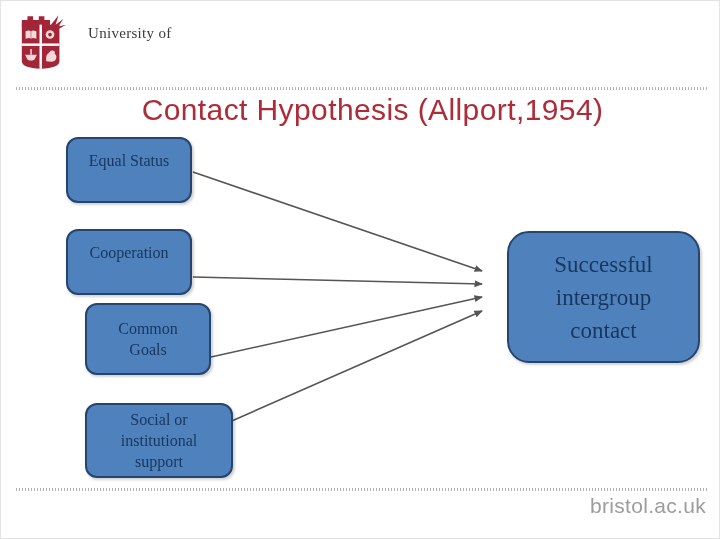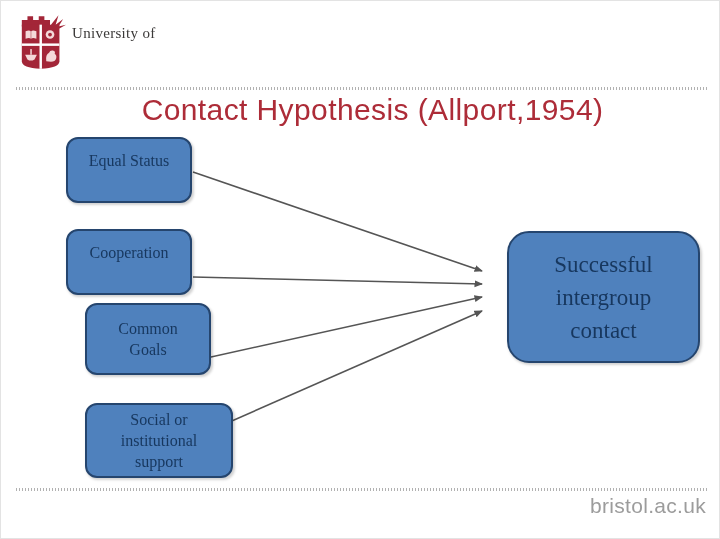--- a/index.html
+++ b/index.html
@@ -9,21 +9,21 @@
   .slide {
     position: relative;
     width: 720px;
     height: 539px;
     background: #ffffff;
     border: 1px solid #e3e3e3;
     overflow: hidden;
   }
 
   
-  .logo { position: absolute; left: 18px; top: 13px; display: flex; align-items: flex-start; }
+  .logo { position: absolute; left: 18px; top: 13px; display: flex; align-items: flex-start; gap: 16px; }
   .crest { width: 47px; height: 57px; display: block; }
   .logo-text { margin-left: 6px; margin-top: 11px; color: #3c3a39; font-family: "Liberation Serif", serif; }
   .logo-line1 { font-size: 15px; line-height: 16px; letter-spacing: 0.3px; }
   .logo-line2 { font-size: 23px; line-height: 24px; letter-spacing: 1.2px; }
 
   .dotline {
     position: absolute;
     left: 15px;
     width: 693px;
     height: 3px;

